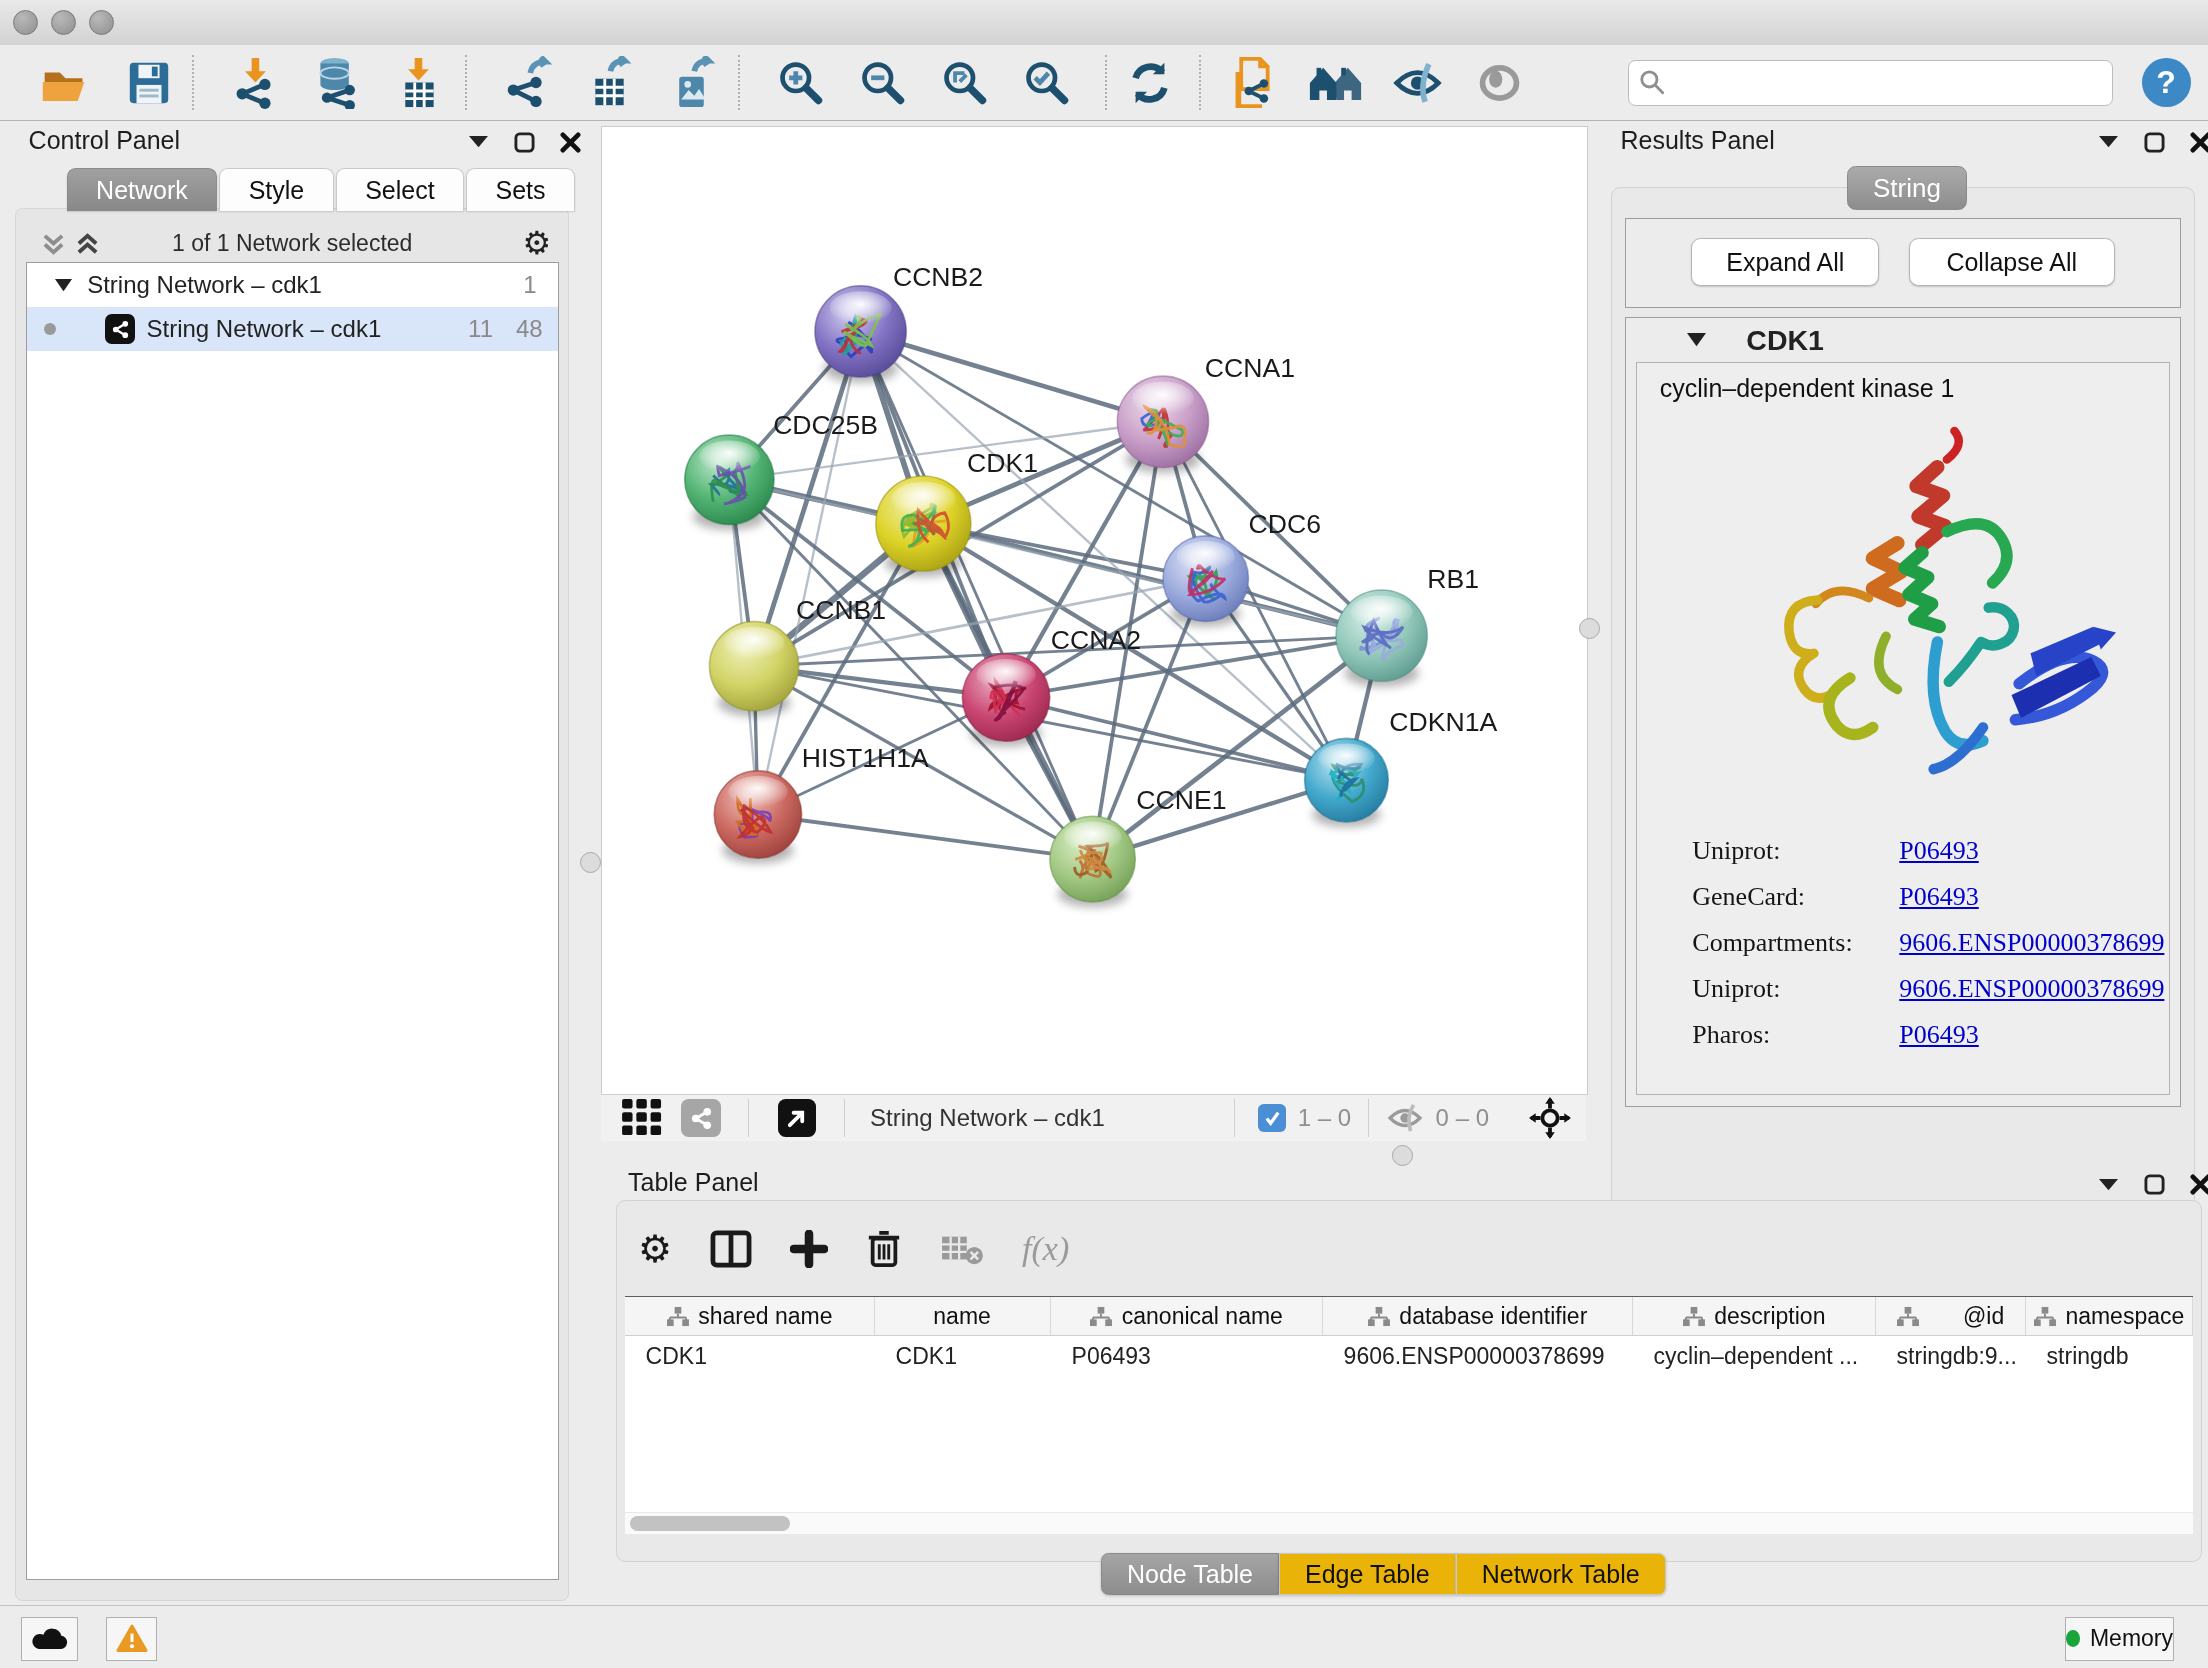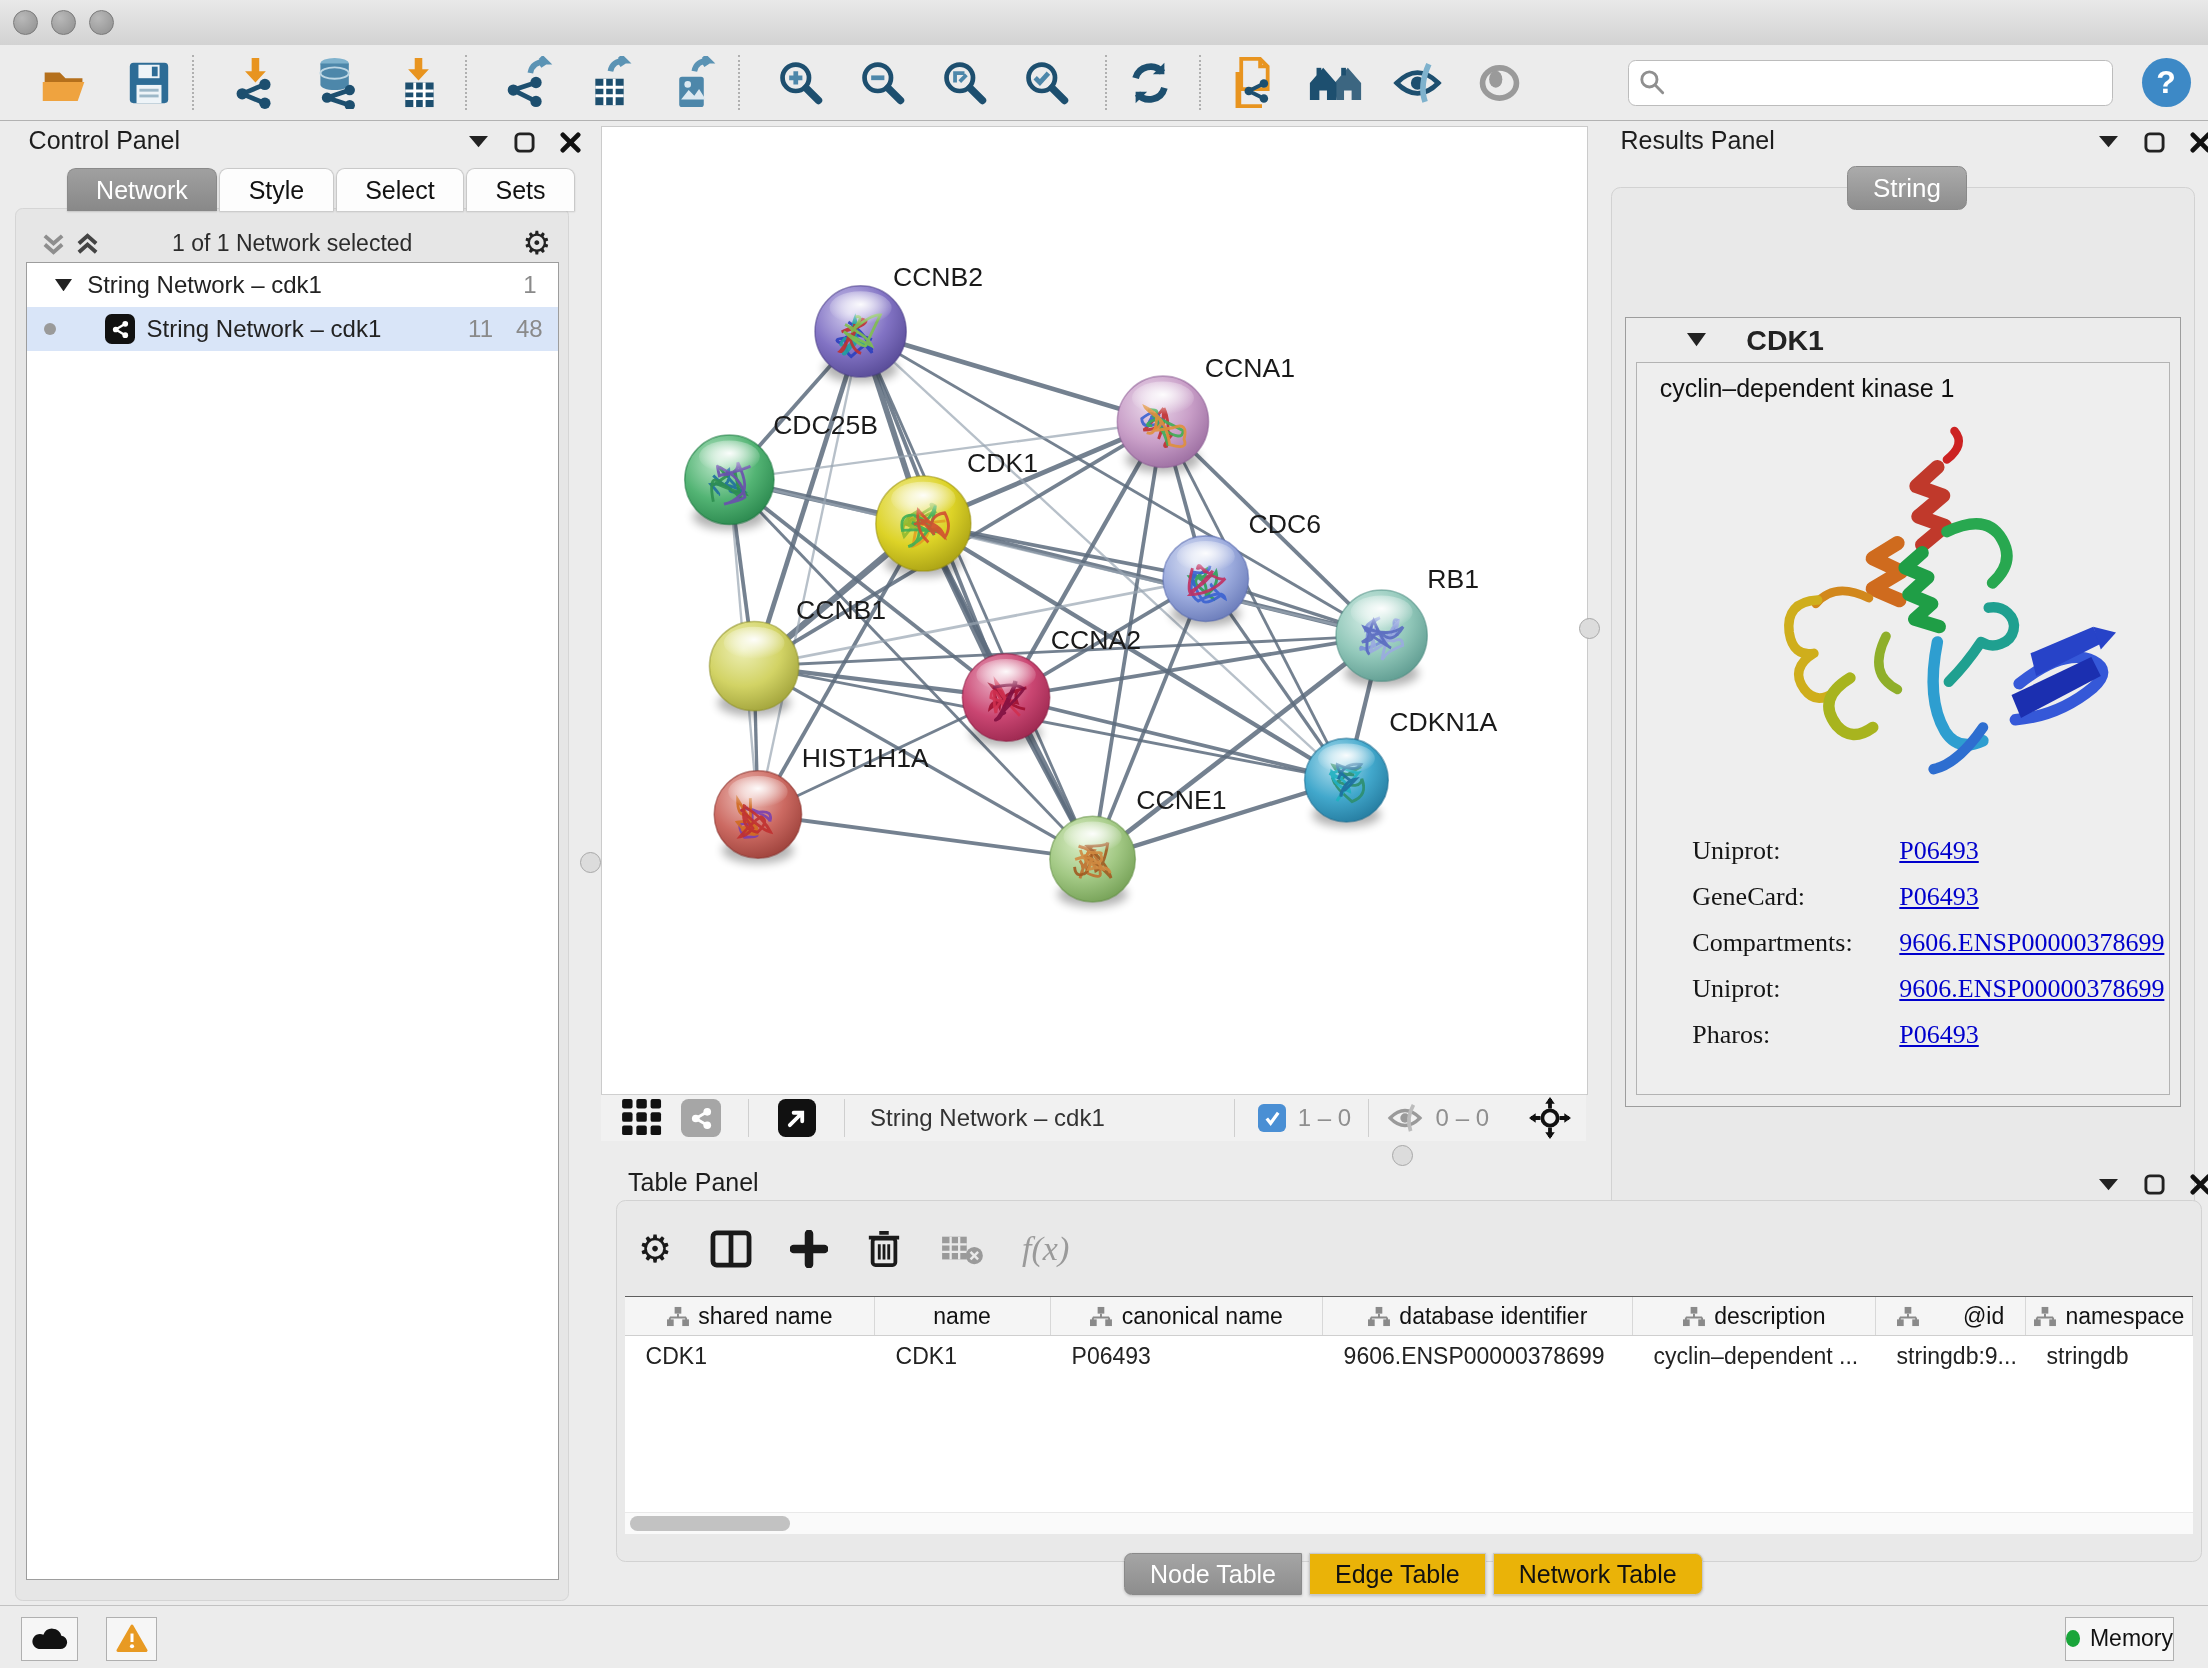--- a/index.html
+++ b/index.html
@@ -92,21 +92,21 @@
   .tp-table{position:absolute;left:7.6px;top:95px;right:7.6px;height:215px;background:#fff;
     border-top:1.9px solid #5e5e5e;overflow:hidden;}
   .t-hdr{display:flex;height:38px;background:#f5f5f5;border-bottom:1px solid #cfcfcf;}
   .t-hc{display:flex;align-items:center;justify-content:center;gap:9.5px;font-size:23px;color:#111;
     border-right:1px solid #d8d8d8;box-sizing:border-box;overflow:hidden;white-space:nowrap;flex:0 0 auto;}
   .t-row{display:flex;height:40px;}
   .t-cell{font-size:23px;display:flex;align-items:center;padding-left:21px;box-sizing:border-box;
     overflow:hidden;white-space:nowrap;flex:0 0 auto;}
   .hscroll{position:absolute;left:7.6px;right:7.6px;top:312px;height:21px;background:#fafafa;}
   .hthumb{position:absolute;left:5.7px;top:2.9px;width:160px;height:15px;border-radius:7.6px;background:#c2c2c2;}
-  .bottom-tabs{position:absolute;left:1124px;top:1553px;display:flex;z-index:2;gap:7px;}
+  .bottom-tabs{position:absolute;left:1101px;top:1553px;display:flex;z-index:2;}
   .btab{height:40px;padding:0 25px;background:#eab308;border:1px solid #c9c9c9;font-size:25px;
     display:flex;align-items:center;box-shadow:0 1px 2.9px rgba(0,0,0,.2);color:#111;}
   .btab:first-child{border-radius:7.6px 0 0 7.6px;}
   .btab:last-child{border-radius:0 7.6px 7.6px 0;}
   .btab.sel{background:linear-gradient(#a5a5a5,#8d8d8d);color:#fff;border-color:#8a8a8a;}
   
   .statusbar{position:absolute;left:0;top:1605px;width:2208px;height:63px;background:#ececec;
     border-top:1px solid #c2c2c2;}
   .sb-btn{position:absolute;top:10.5px;height:42px;background:#f6f6f6;border:1.9px solid #b0b0b0;
     display:flex;align-items:center;justify-content:center;}
@@ -665,20 +665,24 @@
       </svg>
     <svg width="21" height="21" viewBox="0 0 22 22">
         <rect x="2" y="2" width="18" height="18" rx="4" fill="none" stroke="#222" stroke-width="3"></rect>
       </svg>
     <svg width="21" height="21" viewBox="0 0 22 22">
         <path d="M3 3 L19 19 M19 3 L3 19" stroke="#111" stroke-width="5" stroke-linecap="round"></path>
       </svg>
   </div>
   <div class="rp-tab">String</div>
   <div class="rp-container">
+    <div class="rp-box1">
+      <div class="rp-btn" style="left:65px;width:186px">Expand All</div>
+      <div class="rp-btn" style="right:65px;width:204px">Collapse All</div>
+    </div>
     <div class="rp-box2">
       <div class="rp-nodehdr">
         <svg style="margin-left:61px" width="19" height="13.3" viewBox="0 0 20 14">
             <polygon points="0,0 20,0 10,14" fill="#222"></polygon>
           </svg>
         <span class="nname">CDK1</span>
       </div>
       <div class="rp-box3">
         <div class="rp-desc">cyclin–dependent kinase 1</div>
         <svg class="protein" width="418" height="399" viewBox="0 0 440 420">

